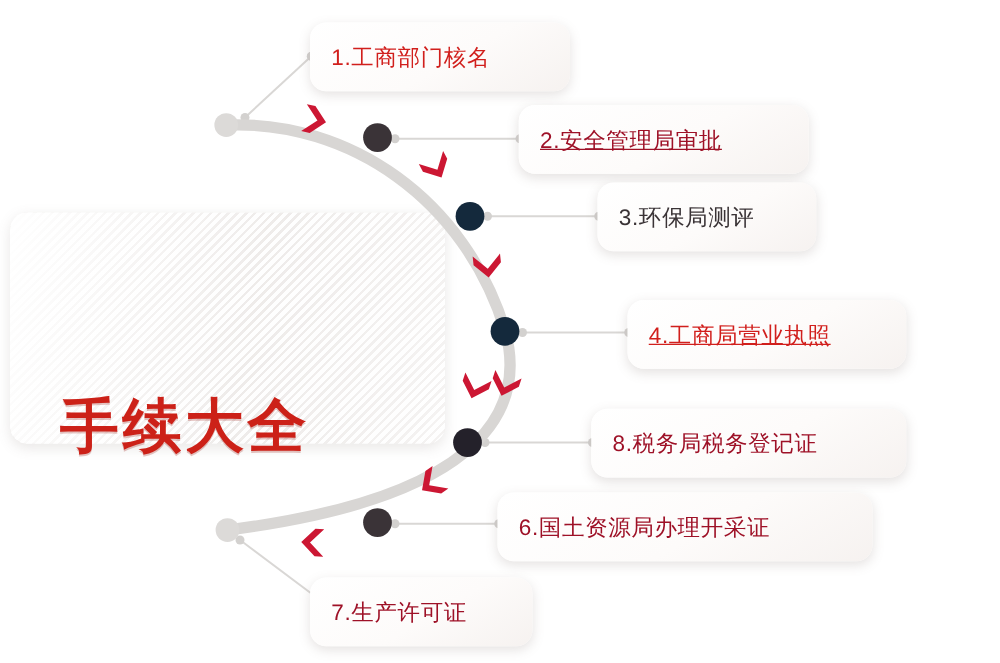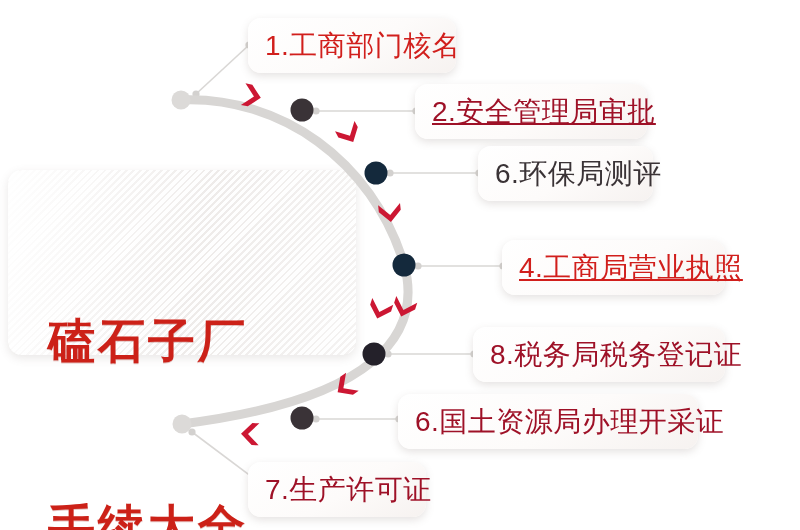--- a/index.html
+++ b/index.html
@@ -77,37 +77,36 @@
   .step-box {
     position: absolute;
     z-index: 4;
     border-radius: 13px;
     background: linear-gradient(150deg, #ffffff 0%, #fdfbfa 55%, #f6f2f0 100%);
     box-shadow: 0 3px 9px rgba(125,110,105,0.20);
     display: flex;
     align-items: center;
     padding: 0 17px;
     box-sizing: border-box;
-    font-size: 28px;
+    font-size: 18px;
     font-weight: normal;
     letter-spacing: 0.5px;
     white-space: nowrap;
   }
   .step-box.tone-bright { color: #d11f1c; }
   .step-box.tone-deep   { color: #9e1127; }
   .step-box.tone-dark   { color: #3a3336; }
 </style>
 </head>
 <body>
 
 <div id="stage">
 
   <div id="title-panel"></div>
   <div id="title-text">
-    <span class="title-line">磕石子厂</span>
     <span class="title-line">手续大全</span>
   </div>
 
   <svg id="flow-svg" viewBox="0 0 800 530" xmlns="http://www.w3.org/2000/svg">
     <g id="connectors-group">
         <line x1="196" y1="94" x2="249" y2="45" stroke="#d9d7d5" stroke-width="1.6"></line>
         <circle cx="196" cy="94" r="3.6" fill="#d3d1cf"></circle>
         <circle cx="249" cy="45" r="3.6" fill="#d3d1cf"></circle>
         <line x1="316" y1="111" x2="416" y2="111" stroke="#d9d7d5" stroke-width="1.6"></line>
         <circle cx="316" cy="111" r="3.6" fill="#d3d1cf"></circle>
@@ -147,20 +146,20 @@
         <circle cx="376" cy="173" r="11.5" fill="#14293c"></circle>
         <circle cx="404" cy="265" r="11.5" fill="#14293c"></circle>
         <circle cx="374" cy="354" r="11.5" fill="#24212a"></circle>
         <circle cx="302" cy="418" r="11.5" fill="#3a3337"></circle>
       </g>
   </svg>
 
   <div id="steps-layer">
       <div class="step-box tone-bright" style="left: 248px; top: 18px; width: 208px; height: 55px;">1.工商部门核名</div>
       <div class="step-box tone-deep" style="left: 415px; top: 84px; width: 232px; height: 55px; text-decoration: underline;">2.安全管理局审批</div>
-      <div class="step-box tone-dark" style="left: 478px; top: 146px; width: 175px; height: 55px;">6.环保局测评</div>
+      <div class="step-box tone-dark" style="left: 478px; top: 146px; width: 175px; height: 55px;">3.环保局测评</div>
       <div class="step-box tone-bright" style="left: 502px; top: 240px; width: 223px; height: 55px; text-decoration: underline;">4.工商局营业执照</div>
       <div class="step-box tone-deep" style="left: 473px; top: 327px; width: 252px; height: 55px;">8.税务局税务登记证</div>
       <div class="step-box tone-deep" style="left: 398px; top: 394px; width: 300px; height: 55px; text-align: center;">6.国土资源局办理开采证</div>
       <div class="step-box tone-deep" style="left: 248px; top: 462px; width: 178px; height: 55px;">7.生产许可证</div>
     </div>
 
 </div>
 
 </body></html>

